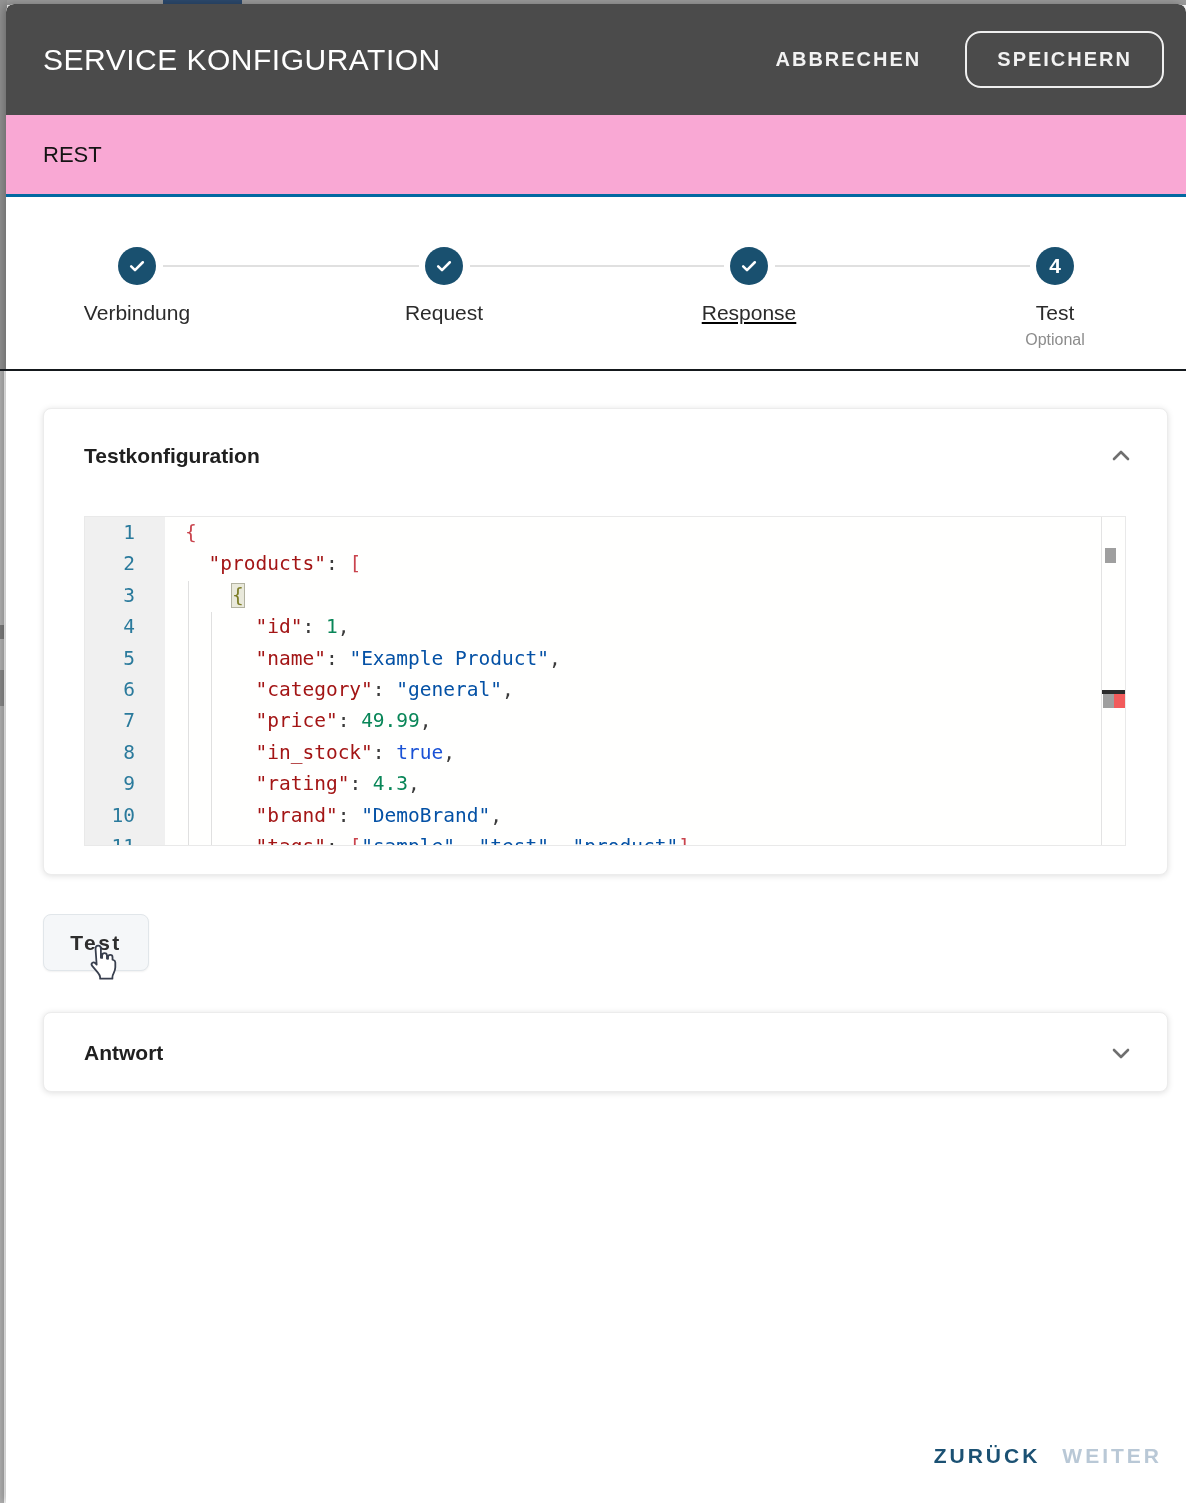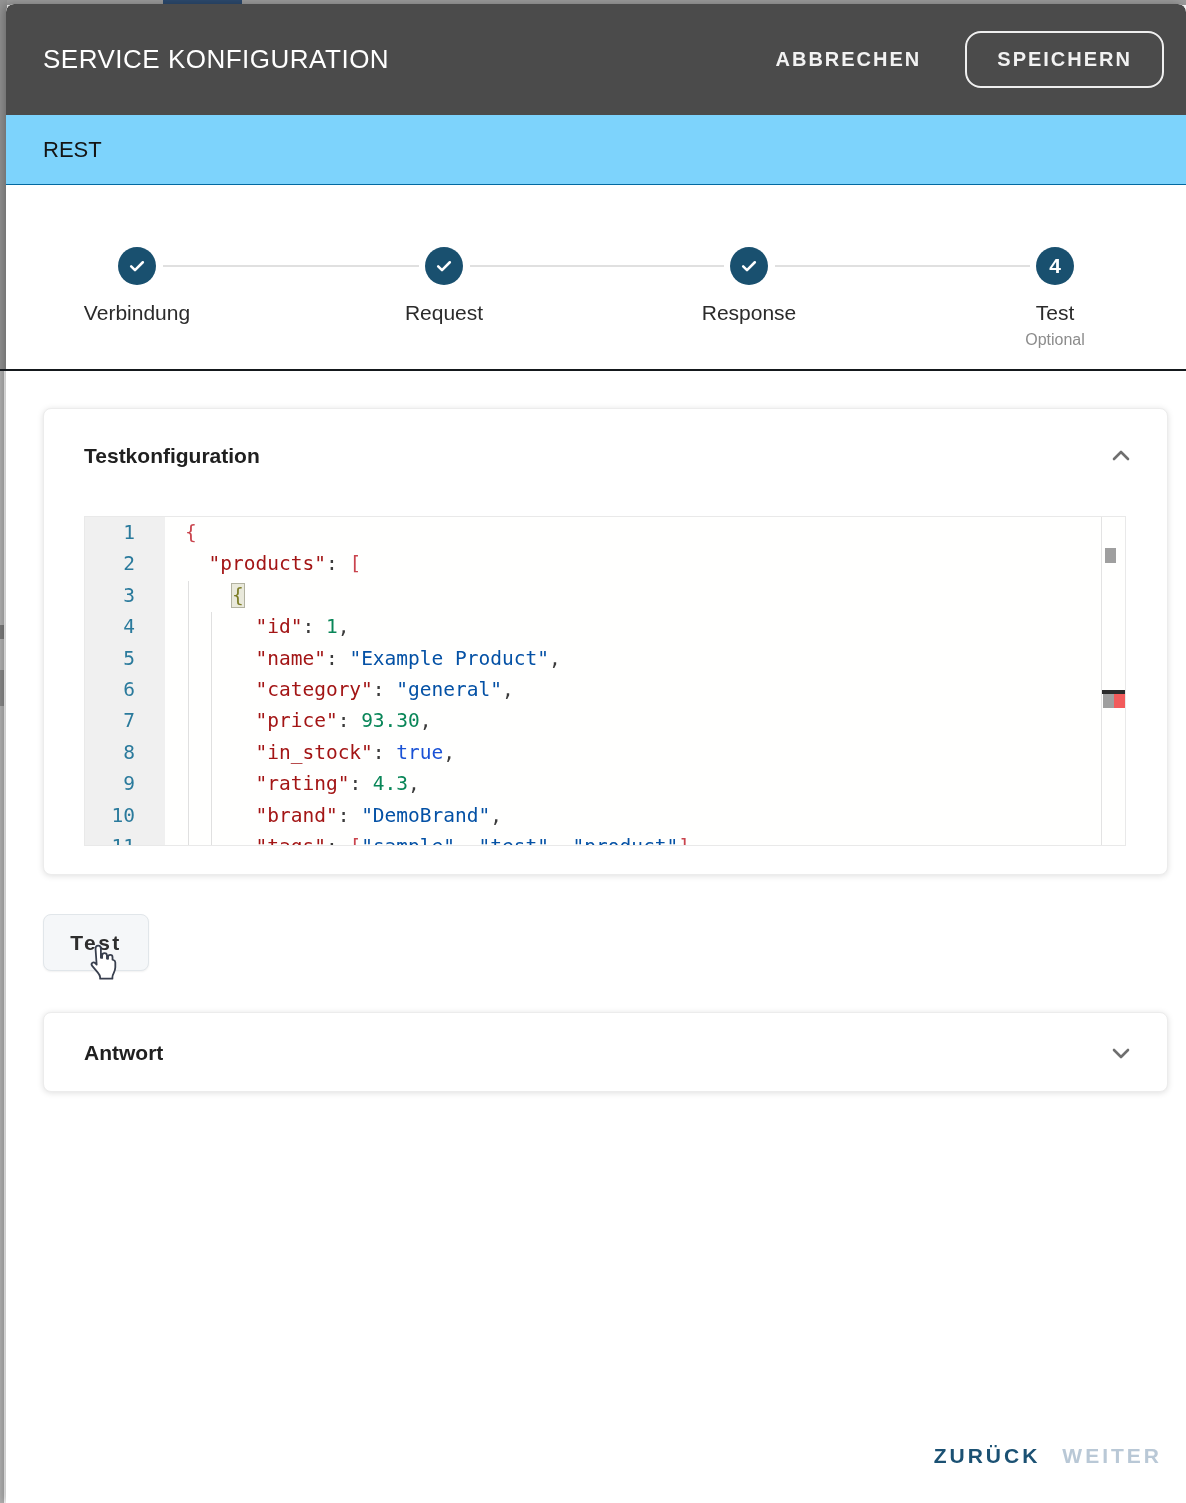--- a/index.html
+++ b/index.html
@@ -14,30 +14,30 @@
   .strip-left-bottom { position:absolute; left:0; top:370px; width:4px; height:1133px; background:#b3b3b3; z-index:1; }
   .frag1 { position:absolute; left:0; top:625px; width:4px; height:14px; background:#7c7c7c; z-index:1; }
   .frag2 { position:absolute; left:0; top:670px; width:4px; height:36px; background:#8a8a8a; z-index:1; }
 
   
   .dialog { position:absolute; left:6px; top:4px; width:1180px; height:1499px; background:#ffffff;
     border-radius:8px 8px 0 0; z-index:2; box-shadow:-3px 0 10px rgba(0,0,0,0.28); overflow:hidden; }
 
   .dlg-header { position:absolute; left:0; top:0; width:100%; height:111px; background:#4b4b4b;
     border-radius:8px 8px 0 0; display:flex; align-items:center; padding:0 22px 0 37px; }
-  .dlg-title { color:#ffffff; font-size:26px; font-weight:400; letter-spacing:0.5px; flex:1; }
+  .dlg-title { color:#ffffff; font-size:30px; font-weight:400; letter-spacing:0.5px; flex:1; }
   .hdr-actions { display:flex; align-items:center; gap:38px; }
   .btn-text { background:transparent; border:none; color:#f2f2f2; font-family:inherit;
     font-size:20px; font-weight:700; letter-spacing:2px; cursor:pointer; padding:10px 6px; }
   .btn-outline { background:transparent; border:2px solid #efefef; border-radius:16px; color:#f2f2f2;
     font-family:inherit; font-size:20px; font-weight:700; letter-spacing:2px; cursor:pointer;
     padding:15px 30px; }
 
-  .rest-bar { position:absolute; left:0; top:111px; width:100%; height:70px; background:#7dd3fc;
-    border-bottom:1px solid #0369a1; display:flex; align-items:center; padding-left:37px; }
+  .rest-bar { position:absolute; left:0; top:111px; width:100%; height:82px; background:#f9a8d4;
+    border-bottom:3px solid #0369a1; display:flex; align-items:center; padding-left:37px; }
   .rest-label { font-size:22px; font-weight:500; color:#141414; }
 
   
   .stepper { position:absolute; left:0; top:193px; width:100%; height:172px; background:#ffffff; }
   .connector { position:absolute; height:2px; background:#e0e0e0; top:68px; }
   .step { position:absolute; transform:translateX(-50%); text-align:center; cursor:pointer; width:220px; }
   .step-circle { width:38px; height:38px; border-radius:50%; background:#19506f; margin:50px auto 0 auto;
     display:flex; align-items:center; justify-content:center; color:#ffffff; font-size:21px; font-weight:700; }
   .step-label { margin-top:16px; font-size:21px; color:#2b2b2b; }
   .step-sublabel { margin-top:6px; font-size:16px; color:#8c8c8c; }
@@ -137,21 +137,21 @@
           <div class="step-label">Verbindung</div>
         </div>
         <div class="step" style="left: 438px;">
           <div class="step-circle">
             <svg viewBox="0 0 24 24" width="20" height="20">
               <path d="M5 12.5l4.6 4.5L19 7.5" fill="none" stroke="#ffffff" stroke-width="3" stroke-linecap="round" stroke-linejoin="round"></path>
             </svg>
           </div>
           <div class="step-label">Request</div>
         </div>
-        <div class="step" style="left: 743px;">
+        <div class="step" style="left: 743px; text-decoration: underline;">
           <div class="step-circle">
             <svg viewBox="0 0 24 24" width="20" height="20">
               <path d="M5 12.5l4.6 4.5L19 7.5" fill="none" stroke="#ffffff" stroke-width="3" stroke-linecap="round" stroke-linejoin="round"></path>
             </svg>
           </div>
           <div class="step-label">Response</div>
         </div>
         <div class="step" style="left: 1049px;">
           <div class="step-circle">
             <span>4</span>
@@ -192,21 +192,21 @@
             <div class="code-row">
               <div class="row-num">5</div>
               <div class="row-code">      <span class="tok-key">"name"</span><span class="tok-punctuation">: </span><span class="tok-string">"Example Product"</span><span class="tok-punctuation">,</span></div>
             </div>
             <div class="code-row">
               <div class="row-num">6</div>
               <div class="row-code">      <span class="tok-key">"category"</span><span class="tok-punctuation">: </span><span class="tok-string">"general"</span><span class="tok-punctuation">,</span></div>
             </div>
             <div class="code-row">
               <div class="row-num">7</div>
-              <div class="row-code">      <span class="tok-key">"price"</span><span class="tok-punctuation">: </span><span class="tok-number">93.30</span><span class="tok-punctuation">,</span></div>
+              <div class="row-code">      <span class="tok-key">"price"</span><span class="tok-punctuation">: </span><span class="tok-number">49.99</span><span class="tok-punctuation">,</span></div>
             </div>
             <div class="code-row">
               <div class="row-num">8</div>
               <div class="row-code">      <span class="tok-key">"in_stock"</span><span class="tok-punctuation">: </span><span class="tok-boolean">true</span><span class="tok-punctuation">,</span></div>
             </div>
             <div class="code-row">
               <div class="row-num">9</div>
               <div class="row-code">      <span class="tok-key">"rating"</span><span class="tok-punctuation">: </span><span class="tok-number">4.3</span><span class="tok-punctuation">,</span></div>
             </div>
             <div class="code-row">

